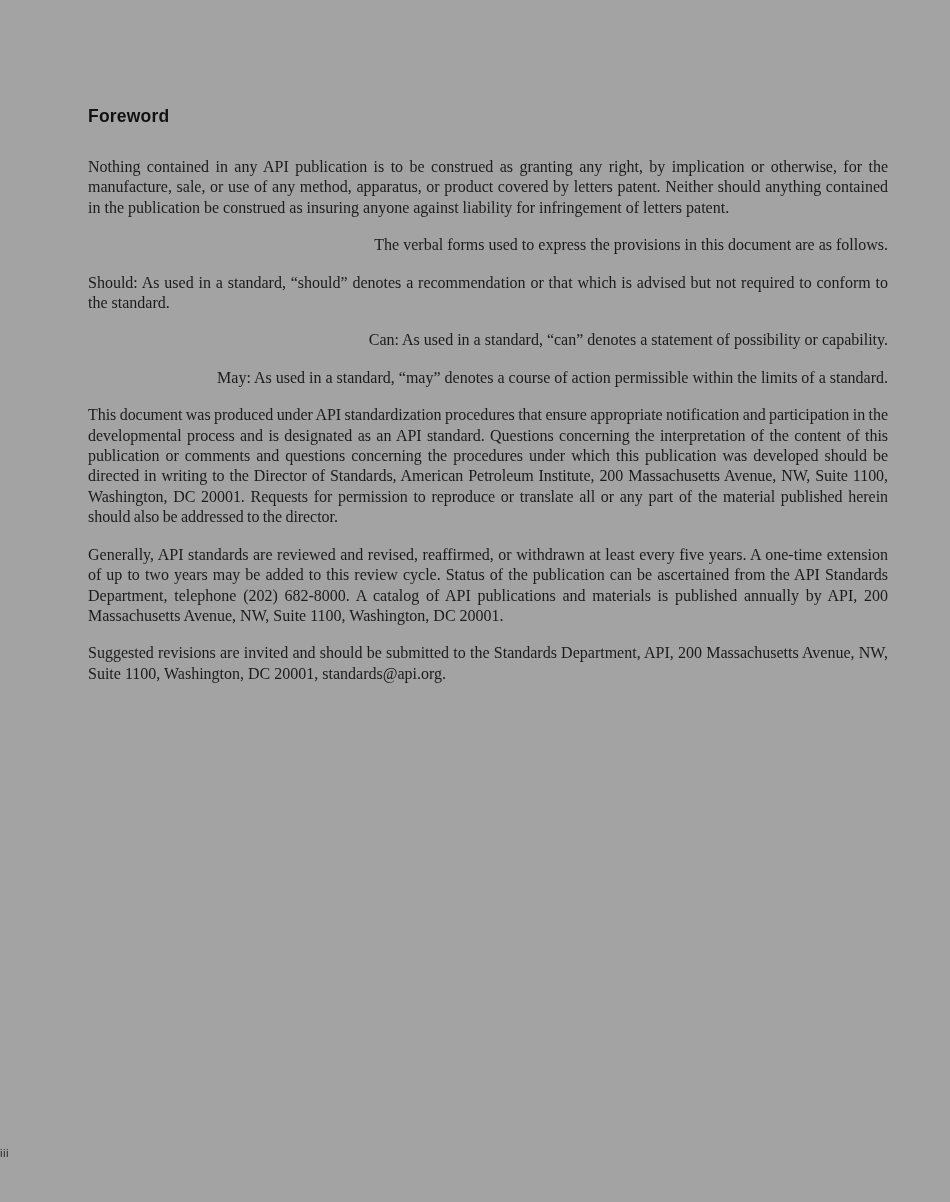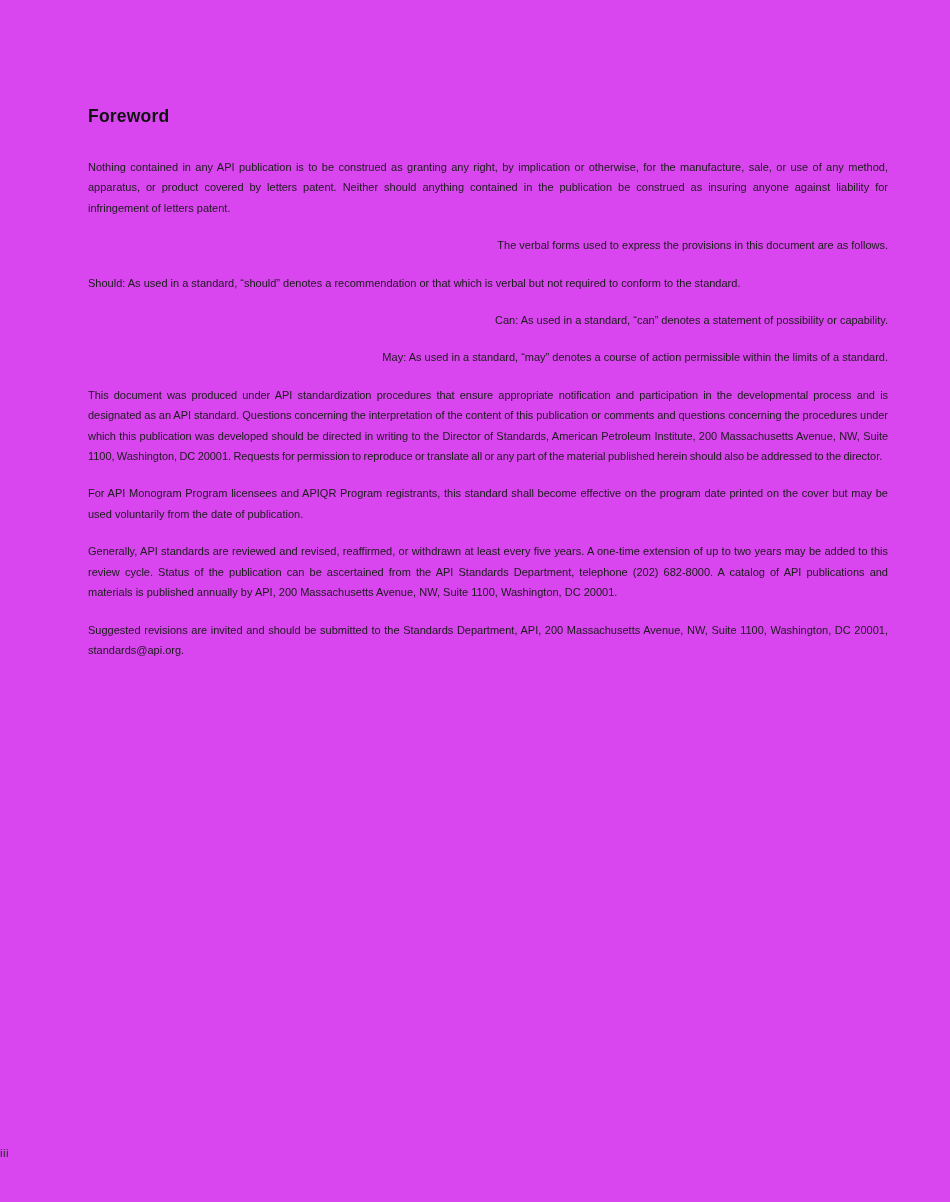--- a/index.html
+++ b/index.html
@@ -14,45 +14,46 @@
     position: relative;
     overflow: hidden;
     font-family: "Liberation Sans", sans-serif;
     color: #161616;
     -webkit-font-smoothing: antialiased;
   }
 
   .page {
     position: absolute;
     inset: 0;
-    background: #d946ef;
+    background: #a3a3a3;
   }
 
   .content {
     position: absolute;
     left: 88px;
     top: 106px;
     width: 800px;
   }
 
   .page-title {
     font-size: 17.5px;
     font-weight: bold;
     letter-spacing: 0.2px;
     margin: 0 0 30px 0;
     color: #111111;
   }
 
   .para {
-    font-size: 11px;
+    font-size: 16px;
     line-height: 20.4px;
     margin: 0 0 17px 0;
     color: #1b1b1b;
     text-align: justify;
     text-justify: inter-word;
+    font-family: Liberation Serif, serif;
   }
 
   
   .para.flush {
     text-align: right;
   }
 
   
   .para.tight {
     word-spacing: -0.6px;
@@ -80,25 +81,24 @@
 
 <div class="page">
 
   <div class="content">
 
     <h1 class="page-title">Foreword</h1>
 
     <div id="paragraphs">
         <p class="para">Nothing contained in any API publication is to be construed as granting any right, by implication or otherwise, for the manufacture, sale, or use of any method, apparatus, or product covered by letters patent. Neither should anything contained in the publication be construed as insuring anyone against liability for infringement of letters patent.</p>
         <p class="para flush">The verbal forms used to express the provisions in this document are as follows.</p>
-        <p class="para">Should: As used in a standard, “should” denotes a recommendation or that which is verbal but not required to conform to the standard.</p>
+        <p class="para">Should: As used in a standard, “should” denotes a recommendation or that which is advised but not required to conform to the standard.</p>
         <p class="para flush">Can: As used in a standard, “can” denotes a statement of possibility or capability.</p>
         <p class="para flush">May: As used in a standard, “may” denotes a course of action permissible within the limits of a standard.</p>
         <p class="para tight">This document was produced under API standardization procedures that ensure appropriate notification and participation in the developmental process and is designated as an API standard. Questions concerning the interpretation of the content of this publication or comments and questions concerning the procedures under which this publication was developed should be directed in writing to the Director of Standards, American Petroleum Institute, 200 Massachusetts Avenue, NW, Suite 1100, Washington, DC 20001. Requests for permission to reproduce or translate all or any part of the material published herein should also be addressed to the director.</p>
-        <p class="para">For API Monogram Program licensees and APIQR Program registrants, this standard shall become effective on the program date printed on the cover but may be used voluntarily from the date of publication.</p>
         <p class="para">Generally, API standards are reviewed and revised, reaffirmed, or withdrawn at least every five years. A one-time extension of up to two years may be added to this review cycle. Status of the publication can be ascertained from the API Standards Department, telephone (202) 682-8000. A catalog of API publications and materials is published annually by API, 200 Massachusetts Avenue, NW, Suite 1100, Washington, DC 20001.</p>
         <p class="para">Suggested revisions are invited and should be submitted to the Standards Department, API, 200 Massachusetts Avenue, NW, Suite 1100, Washington, DC 20001, standards@api.org.</p>
       </div>
 
   </div>
 
   <div class="folio">iii</div>
 
 </div>
 

